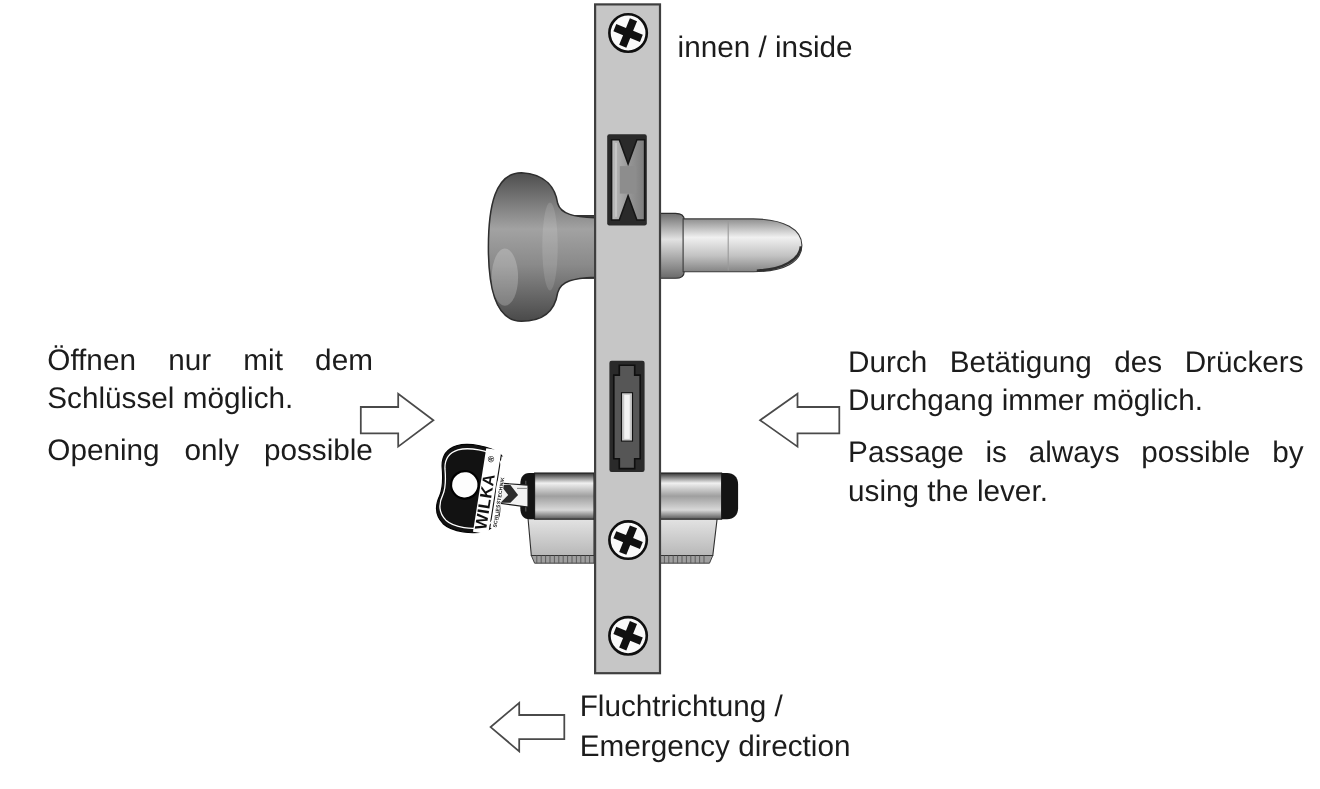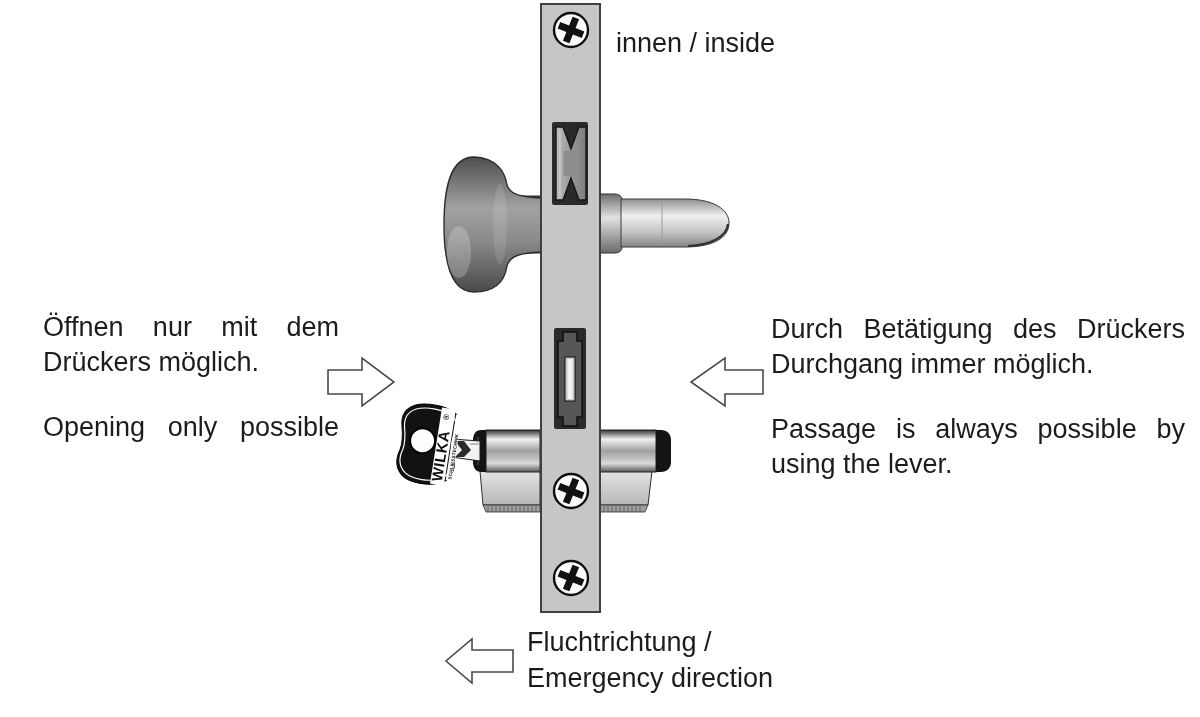--- a/index.html
+++ b/index.html
@@ -2,21 +2,21 @@
 <html><head>
 <meta charset="utf-8">
 <style>
   html,body{margin:0;padding:0;background:#fff;}
   #canvas{position:relative;width:1200px;height:717px;background:#ffffff;overflow:hidden;
           font-family:"Liberation Sans", sans-serif;color:#1c1c1c;}
   #mech{position:absolute;left:0;top:0;width:1200px;height:717px;}
   .label{position:absolute;font-size:27px;line-height:35px;white-space:nowrap;}
   .note{position:absolute;font-size:27px;line-height:35px;}
   .just{text-align:justify;text-align-last:justify;}
-  .gap{margin-top:30px;}
+  .gap{margin-top:12px;}
   .note div{min-height:35px;}
 </style>
 </head>
 <body>
 
 <div id="canvas">
 
   <svg id="mech" viewBox="0 0 1200 717">
     <defs>
       <linearGradient id="gKnob" x1="0" y1="0" x2="0" y2="1">
@@ -145,21 +145,21 @@
 
     <path d="M328,370 L362,370 L362,358 L394,382 L362,406 L362,394 L328,394 Z" fill="#ffffff" stroke="#4a4a4a" stroke-width="1.6"></path>
     <path d="M763,370 L725,370 L725,358 L691,382 L725,406 L725,394 L763,394 Z" fill="#ffffff" stroke="#4a4a4a" stroke-width="1.6"></path>
     <path d="M513,650 L472,650 L472,639 L446,661 L472,683 L472,672 L513,672 Z" fill="#ffffff" stroke="#4a4a4a" stroke-width="1.6"></path>
   </svg>
 
   <div class="label" style="left:616px;top:26px;">innen / inside</div>
 
   <div class="note" style="left:43px;top:310px;width:296px;">
     <div class="just">Öffnen nur mit dem</div>
-    <div>Drückers möglich.</div>
+    <div>Schlüssel möglich.</div>
     <div class="just gap">Opening only possible</div>
   </div>
 
   <div class="note" style="left:771px;top:312px;width:414px;">
     <div class="just">Durch Betätigung des Drückers</div>
     <div>Durchgang immer möglich.</div>
     <div class="just gap">Passage is always possible by</div>
     <div>using the lever.</div>
   </div>
 

